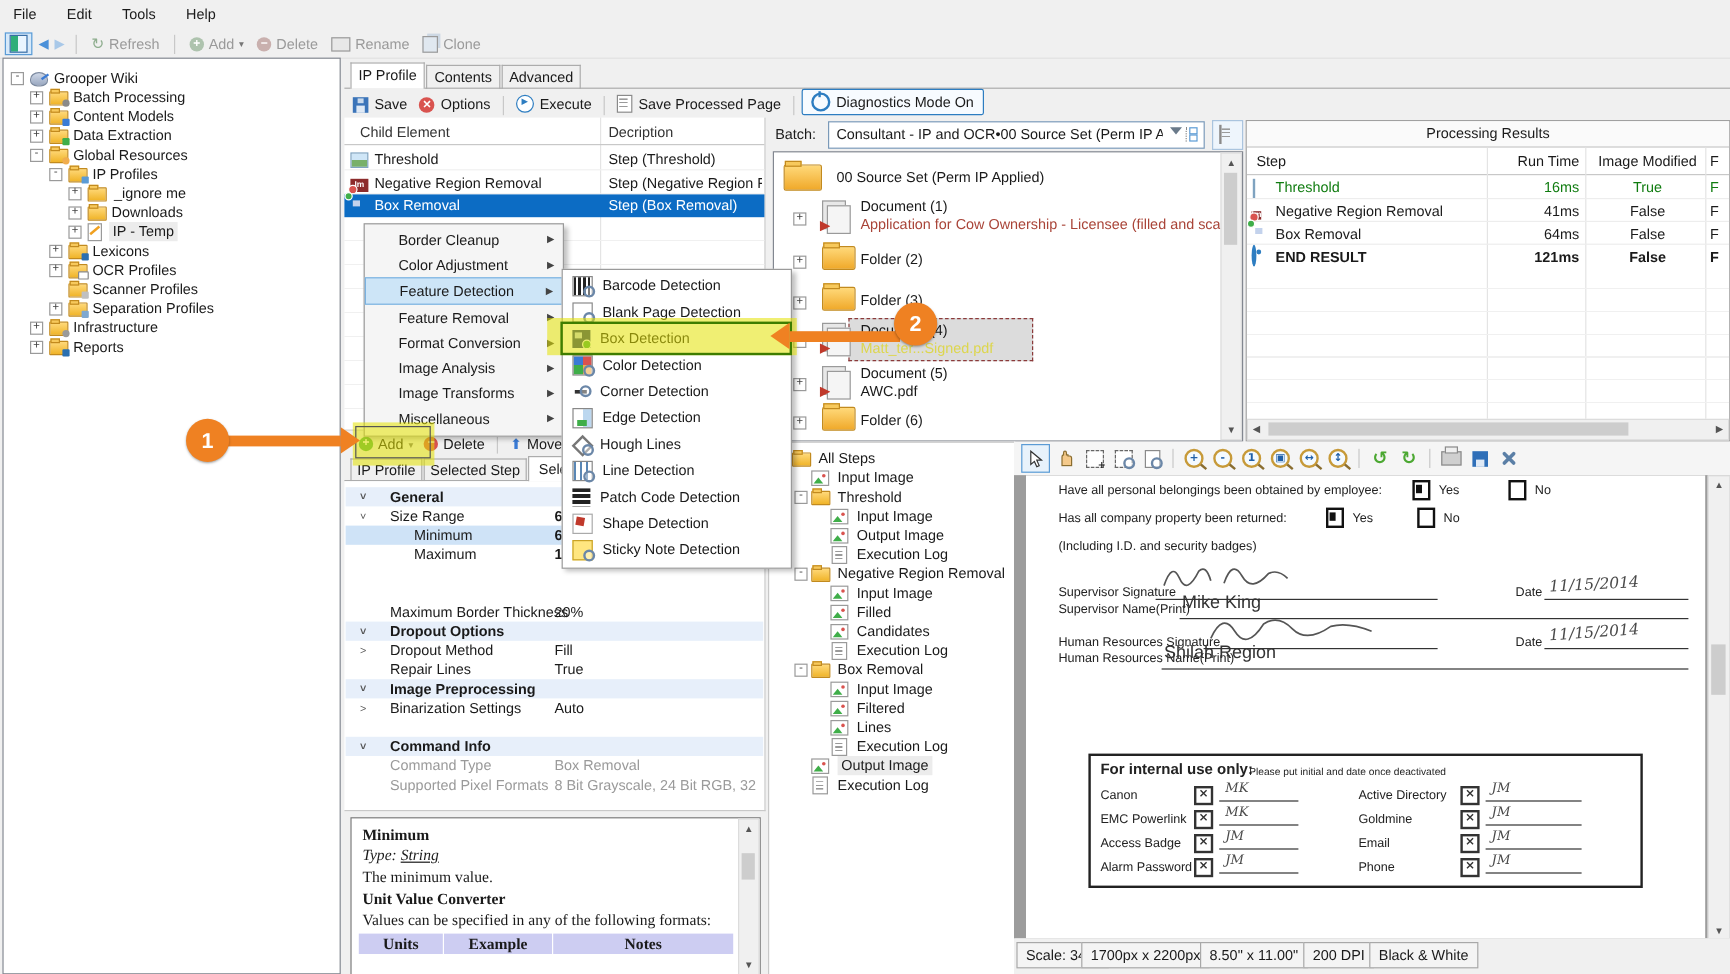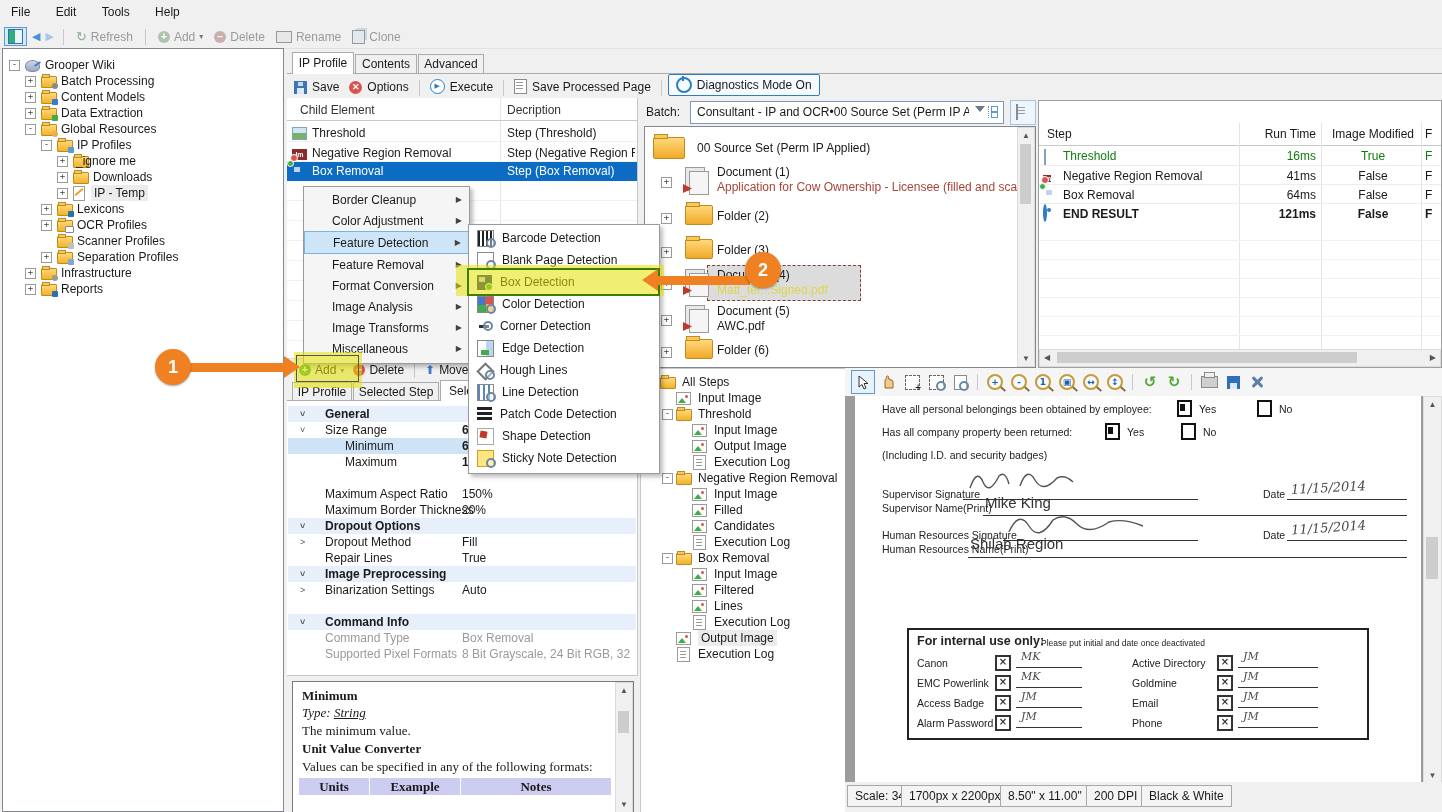--- a/index.html
+++ b/index.html
@@ -231,21 +231,21 @@
     <div class="ntrow" style="top:88px;left:0;width:278px">
       <span class="exp minus" style="left:38px;top:3px"></span>
       <span class="fold" style="left:54px;top:3px">
           <span class="badge" style="right:-2px;bottom:-2px;background:#5b9bd5"></span>
         </span>
       <span class="a" style="left:74px">IP Profiles</span>
     </div>
     <div class="ntrow" style="top:104px;left:0;width:278px">
       <span class="exp plus" style="left:54px;top:3px"></span>
       <span class="fold" style="left:70px;top:3px"></span>
-      <span class="a" style="left:73px">_ignore me</span>
+      <span class="a" style="left:92px">_ignore me</span>
     </div>
     <div class="ntrow" style="top:120px;left:0;width:278px">
       <span class="exp plus" style="left:54px;top:3px"></span>
       <span class="fold" style="left:70px;top:3px"></span>
       <span class="a" style="left:90px">Downloads</span>
     </div>
     <div class="ntrow" style="top:136px;left:0;width:278px">
       <span class="exp plus" style="left:54px;top:3px"></span>
       <span class="pageic" style="left:70px;top:1px"></span>
       <span class="a sel-soft" style="left:88px;padding:0 3px">IP - Temp</span>
@@ -382,24 +382,20 @@
       <span class="a" style="left:37px">Size Range</span>
       <span class="a b" style="left:174px">6</span>
     </div>
   <div class="pgrow pg-sel" style="top:438px">
       <span class="a" style="left:57px">Minimum</span>
       <span class="a b" style="left:174px">6</span>
     </div>
   <div class="pgrow" style="top:454px">
       <span class="a" style="left:57px">Maximum</span>
       <span class="a b" style="left:174px">16pt</span>
-    </div>
-  <div class="pgrow" style="top:486px">
-      <span class="a" style="left:37px">Maximum Aspect Ratio</span>
-      <span class="a" style="left:174px">150%</span>
     </div>
   <div class="pgrow" style="top:502px">
       <span class="a" style="left:37px">Maximum Border Thickness</span>
       <span class="a" style="left:174px">20%</span>
     </div>
   <div class="pgrow pg-group" style="top:518px">
       <span class="chev">˅</span>
       <span class="a b" style="left:37px">Dropout Options</span>
     </div>
   <div class="pgrow" style="top:534px">
@@ -499,20 +495,21 @@
     <span class="a" style="left:72px;top:216px">Folder (6)</span>
 
     <div class="sb" style="right:0;top:0;width:16px;height:238px">
       <span class="ar" style="top:3px">▲</span>
       <span class="ar" style="bottom:3px">▼</span>
       <span class="thumb" style="left:2px;top:16px;width:11px;height:60px"></span>
     </div>
   </div>
 
   <div class="a" style="left:1038px;top:100px;width:402px;height:266px;border:1px solid #a0a0a0;background:#fff;overflow:hidden">
+    <div style="position:absolute;left:0;top:0;width:100%;height:21px;background:#fafafa;border-bottom:1px solid #c8c8c8;text-align:center;line-height:21px">Processing Results</div>
     <div style="position:absolute;left:8px;top:26px">Step</div>
     <div style="position:absolute;left:202px;top:26px;width:75px;text-align:right">Run Time</div>
     <div style="position:absolute;left:288px;top:26px;width:92px;text-align:center">Image Modified</div>
     <div style="position:absolute;left:386px;top:26px">F</div>
     <div style="position:absolute;left:0;top:44px;width:100%;height:1px;background:#c8c8c8"></div>
     <div class="gridline-v" style="left:200px;top:22px;height:226px"></div>
     <div class="gridline-v" style="left:282px;top:22px;height:226px"></div>
     <div class="gridline-v" style="left:382px;top:22px;height:226px"></div>
 
     <div style="position:absolute;left:0;top:45px;width:100%;height:19px;color:#107c10">

